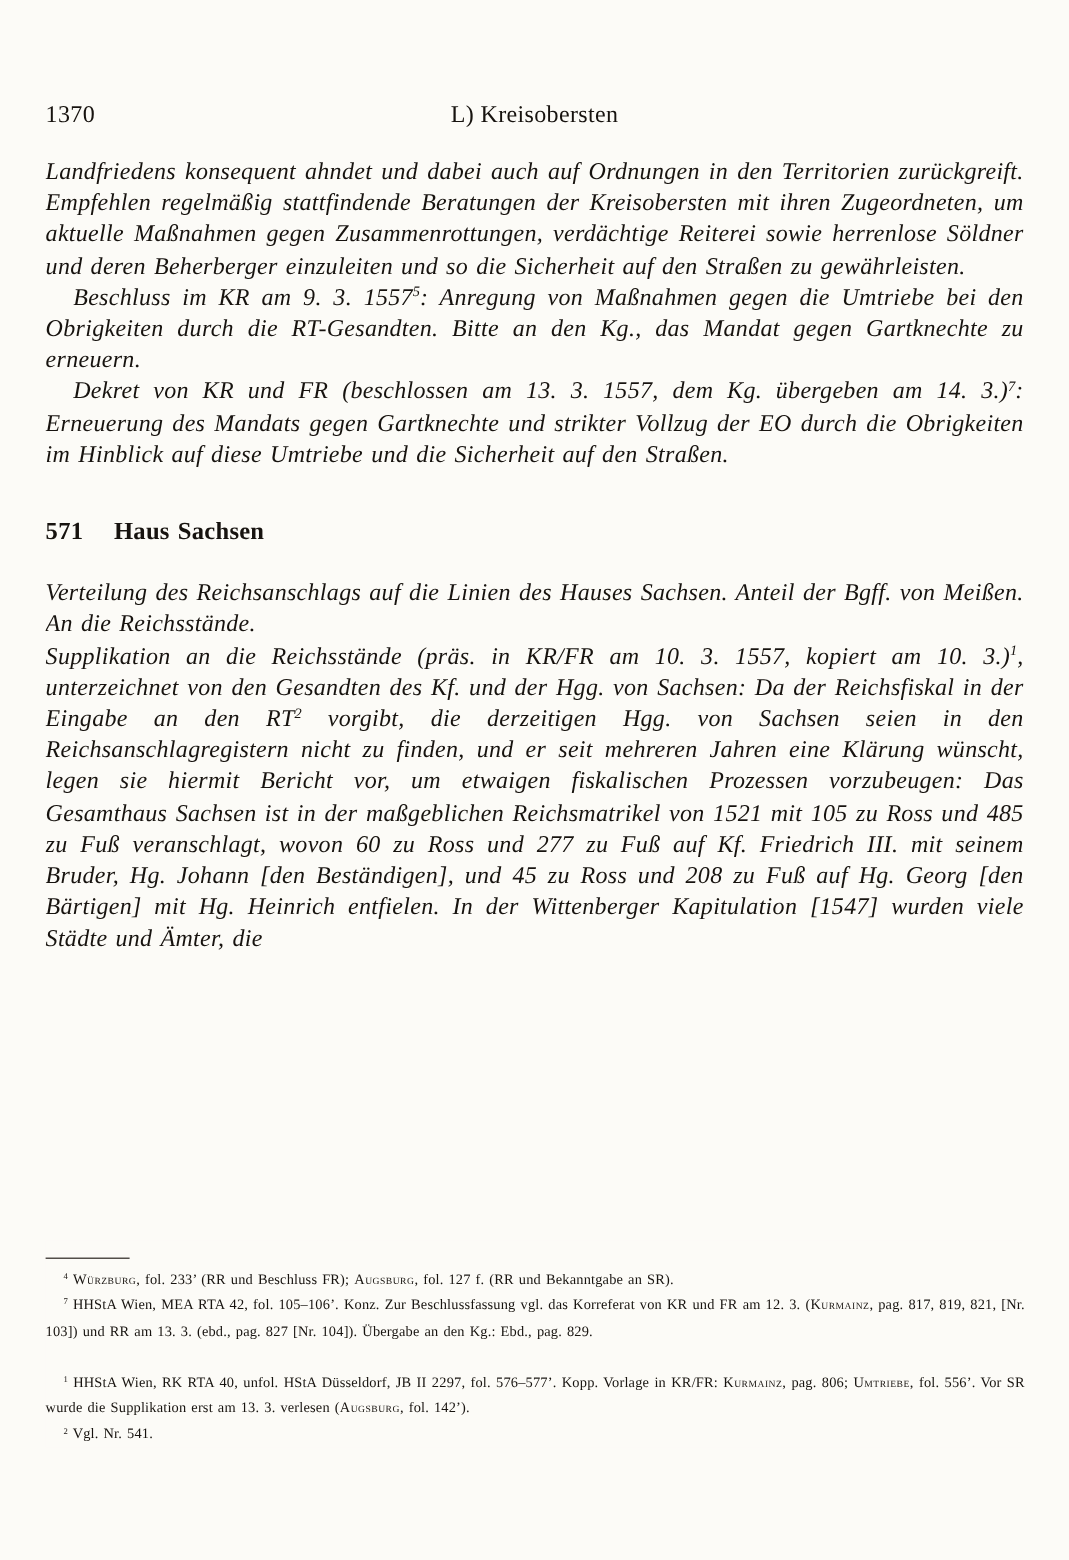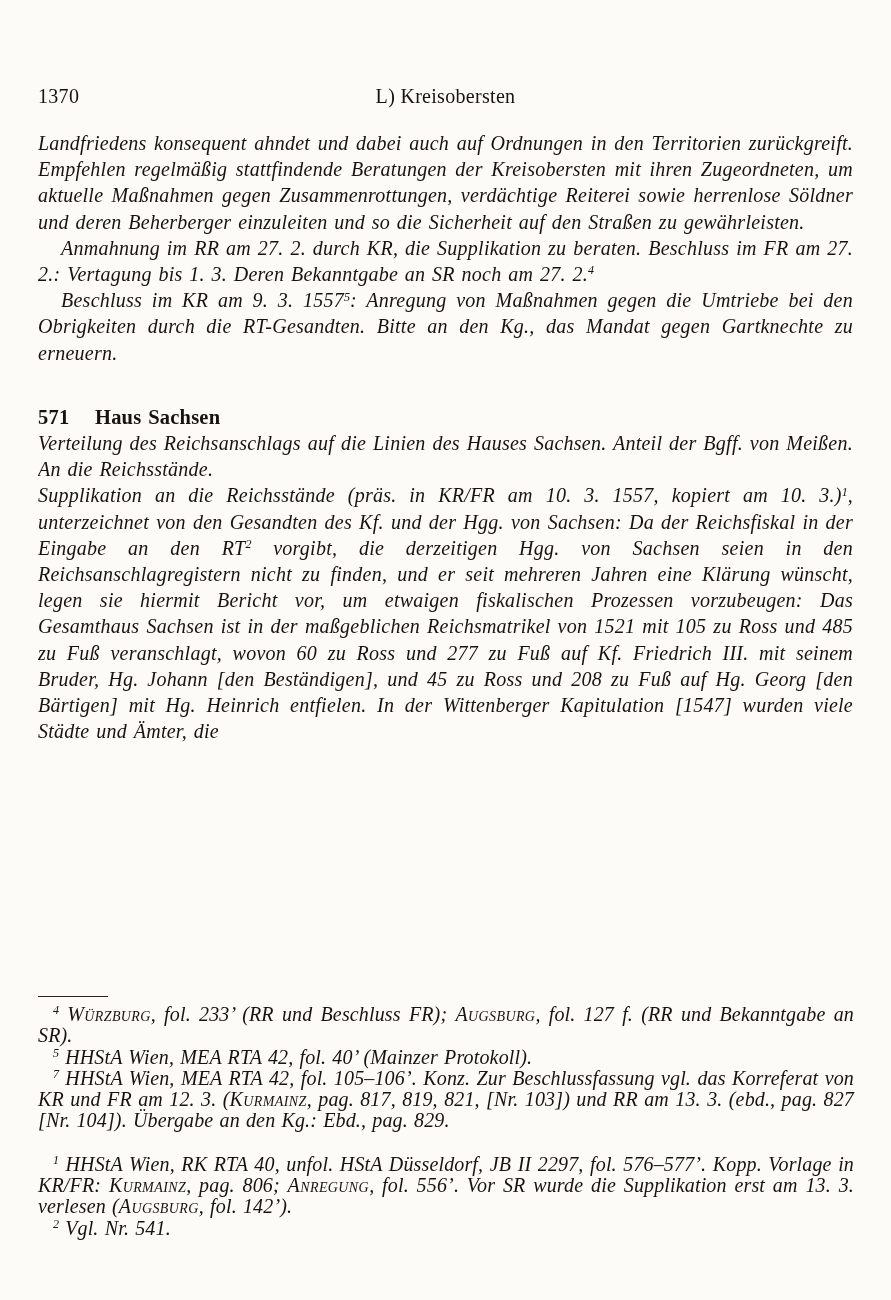--- a/index.html
+++ b/index.html
@@ -37,20 +37,21 @@
     letter-spacing: 0.25px;
     word-spacing: 1.5px;
     hyphens: auto;
     -webkit-hyphens: auto;
   }
   p.body-par { margin: 0; font-style: italic; }
   p.indent { text-indent: 23px; }
 
   .section-head {
     margin-top: 38px;
+    margin-bottom: 25px;
     font-style: normal;
     font-weight: bold;
     font-size: 20.5px;
     text-align: left;
     letter-spacing: 0.2px;
   }
   .sec-num { display: inline-block; min-width: 57px; }
 
   .summary {
     margin-left: 57px;
@@ -64,24 +65,23 @@
     vertical-align: baseline;
     position: relative;
     top: -0.55em;
     letter-spacing: 0;
   }
 
   .footnotes {
     position: absolute;
     left: 38px;
     right: 37px;
-    top: 982px;
-    font-size: 20px;
+    top: 1034px;
+    font-size: 12px;
     line-height: 21.3px;
-    font-style: italic;
     text-align: justify;
     letter-spacing: 0.15px;
     word-spacing: 1px;
     background: #fcfbf7;
   }
   .fn-rule {
     width: 70px;
     border-top: 1.5px solid #29241f;
     margin-top: 14px;
     margin-bottom: 7px;
@@ -96,40 +96,39 @@
 
 <div class="page">
 
   <header class="running-head">
     <span class="pagenum">1370</span>
     <span class="runtitle">L) Kreisobersten</span>
   </header>
 
   <main class="text-block">
     <p class="body-par">Landfriedens konsequent ahndet und dabei auch auf Ordnungen in den Territorien zurückgreift. Empfehlen regelmäßig stattfindende Beratungen der Kreisobersten mit ihren Zugeordneten, um aktuelle Maßnahmen gegen Zusammenrottungen, verdächtige Reiterei sowie herrenlose Söldner und deren Beherberger einzuleiten und so die Sicherheit auf den Straßen zu gewährleisten.</p>
-    <p class="body-par indent">Anmahnung im RR am 27. 2. durch KR, die Supplikation zu beraten. Beschluss im FR am 27. 2.: Vertagung bis 1. 3. Deren Bekanntgabe an SR noch am 27. 2.<sup>4</sup></p>
     <p class="body-par indent">Beschluss im KR am 9. 3. 1557<sup>5</sup>: Anregung von Maßnahmen gegen die Umtriebe bei den Obrigkeiten durch die RT-Gesandten. Bitte an den Kg., das Mandat gegen Gartknechte zu erneuern.</p>
+    <p class="body-par indent">Dekret von KR und FR (beschlossen am 13. 3. 1557, dem Kg. übergeben am 14. 3.)<sup>7</sup>: Erneuerung des Mandats gegen Gartknechte und strikter Vollzug der EO durch die Obrigkeiten im Hinblick auf diese Umtriebe und die Sicherheit auf den Straßen.</p>
 
     <h2 class="section-head">
       <span class="sec-num">571</span><span class="sec-title">Haus Sachsen</span>
     </h2>
 
     <p class="body-par summary">Verteilung des Reichsanschlags auf die Linien des Hauses Sachsen. Anteil der Bgff. von Meißen. An die Reichsstände.</p>
 
     <p class="body-par">Supplikation an die Reichsstände (präs. in KR/FR am 10. 3. 1557, kopiert am 10. 3.)<sup>1</sup>, unterzeichnet von den Gesandten des Kf. und der Hgg. von Sachsen: Da der Reichsfiskal in der Eingabe an den RT<sup>2</sup> vorgibt, die derzeitigen Hgg. von Sachsen seien in den Reichsanschlagregistern nicht zu finden, und er seit mehreren Jahren eine Klärung wünscht, legen sie hiermit Bericht vor, um etwaigen fiskalischen Prozessen vorzubeugen: Das Gesamthaus Sachsen ist in der maßgeblichen Reichsmatrikel von 1521 mit 105 zu Ross und 485 zu Fuß veranschlagt, wovon 60 zu Ross und 277 zu Fuß auf Kf. Friedrich III. mit seinem Bruder, Hg. Johann [den Beständigen], und 45 zu Ross und 208 zu Fuß auf Hg. Georg [den Bärtigen] mit Hg. Heinrich entfielen. In der Wittenberger Kapitulation [1547] wurden viele Städte und Ämter, die</p>
   </main>
 
   <footer class="footnotes">
     <div class="fn-rule"></div>
 
     <div class="fn-group">
       <p class="fn"><sup>4</sup> <span class="sc">Würzburg</span>, fol. 233’ (RR und Beschluss FR); <span class="sc">Augsburg</span>, fol. 127 f. (RR und Bekanntgabe an SR).</p>
-      <p class="fn"><sup>5</sup> HHStA Wien, MEA RTA 42, fol. 40’ (Mainzer Protokoll).</p>
       <p class="fn"><sup>7</sup> HHStA Wien, MEA RTA 42, fol. 105–106’. Konz. Zur Beschlussfassung vgl. das Korreferat von KR und FR am 12. 3. (<span class="sc">Kurmainz</span>, pag. 817, 819, 821, [Nr. 103]) und RR am 13. 3. (ebd., pag. 827 [Nr. 104]). Übergabe an den Kg.: Ebd., pag. 829.</p>
     </div>
 
     <div class="fn-group fn-group-2">
-      <p class="fn"><sup>1</sup> HHStA Wien, RK RTA 40, unfol. HStA Düsseldorf, JB II 2297, fol. 576–577’. Kopp. Vorlage in KR/FR: <span class="sc">Kurmainz</span>, pag. 806; <span class="sc">Anregung</span>, fol. 556’. Vor SR wurde die Supplikation erst am 13. 3. verlesen (<span class="sc">Augsburg</span>, fol. 142’).</p>
+      <p class="fn"><sup>1</sup> HHStA Wien, RK RTA 40, unfol. HStA Düsseldorf, JB II 2297, fol. 576–577’. Kopp. Vorlage in KR/FR: <span class="sc">Kurmainz</span>, pag. 806; <span class="sc">Umtriebe</span>, fol. 556’. Vor SR wurde die Supplikation erst am 13. 3. verlesen (<span class="sc">Augsburg</span>, fol. 142’).</p>
       <p class="fn"><sup>2</sup> Vgl. Nr. 541.</p>
     </div>
   </footer>
 
 </div>
 
 </body></html>

